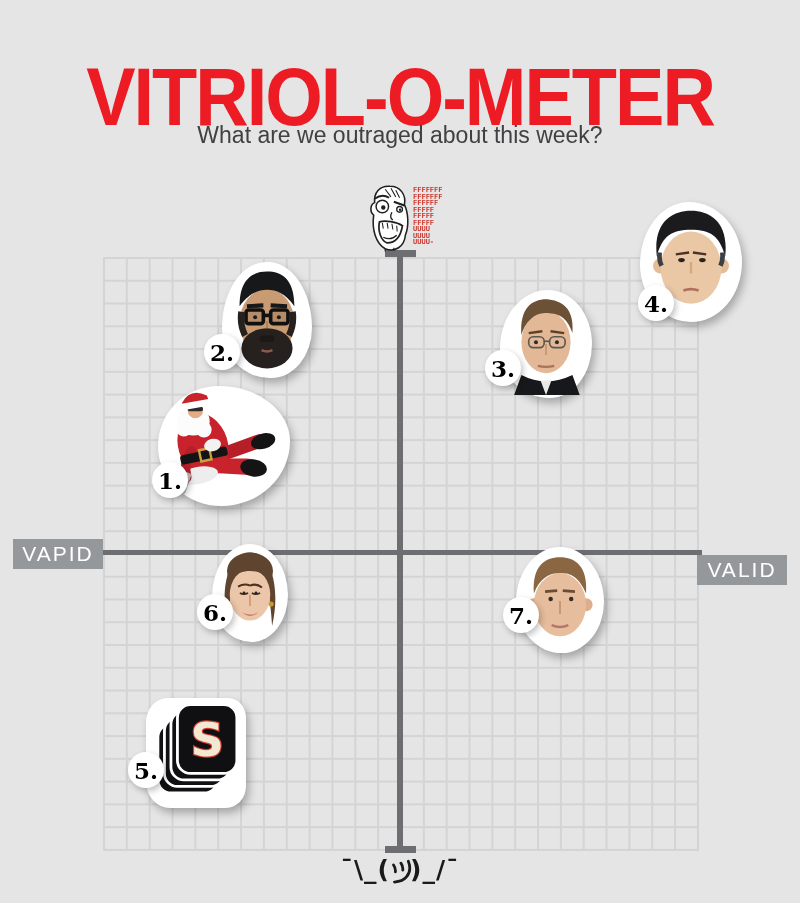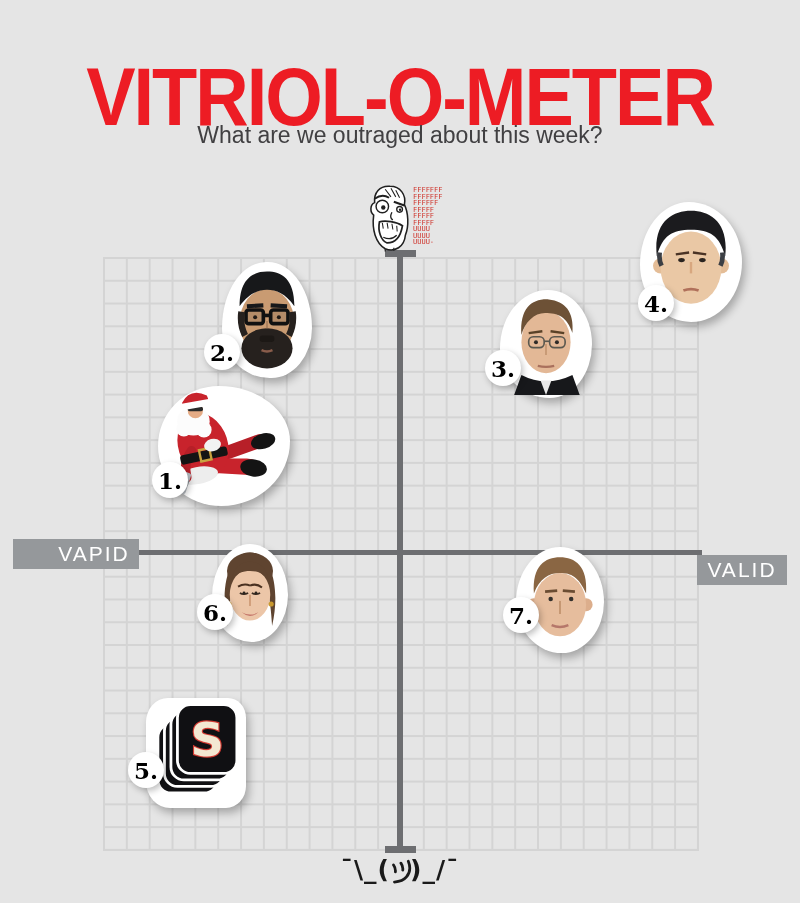--- a/index.html
+++ b/index.html
@@ -21,26 +21,26 @@
         background-size:22.85px 22.77px;
         border-right:2px solid #d4d4d4;border-bottom:2px solid #d4d4d4;z-index:1;}
   .v-axis{position:absolute;left:397px;top:250px;width:6px;height:603px;background:#6d6e71;z-index:2;}
   .v-cap{position:absolute;left:385px;width:31px;height:7px;background:#6d6e71;z-index:2;}
   .v-cap.top{top:250px;} .v-cap.bottom{top:846px;}
   .h-axis{position:absolute;left:98px;top:550px;width:604px;height:5px;background:#6d6e71;z-index:2;}
 
   .axis-box{position:absolute;top:539px;width:90px;height:30px;background:#95989b;color:#fff;
             display:flex;align-items:center;justify-content:center;font-size:21px;
             letter-spacing:2px;z-index:3;}
-  .axis-box.left{left:13px;padding-left:36px;} .axis-box.right{left:697px;margin-top:16px;}
+  .axis-box.left{left:13px;} .axis-box.right{left:697px;margin-top:16px;}
 
   
   .rage-face{position:absolute;left:366px;top:183px;width:48px;height:70px;z-index:4;}
   .rage-text{position:absolute;left:413px;top:187px;z-index:4;
-             font-family:"DejaVu Sans Mono",monospace;font-weight:normal;font-size:7px;
+             font-family:"DejaVu Sans Mono",monospace;font-weight:bold;font-size:7px;
              line-height:6.5px;color:#cf342c;white-space:pre-line;letter-spacing:0;}
 
   
   .shrug{position:absolute;top:855px;left:0;width:100%;display:flex;align-items:center;
          justify-content:center;font-size:25px;font-weight:bold;color:#1a1a1a;z-index:4;
          font-family:"DejaVu Sans",sans-serif;letter-spacing:1px;}
   .shrug svg{margin:2px -2px 0 -2px;}
 
   
   .sticker{position:absolute;background:#fff;box-shadow:3px 5px 8px rgba(0,0,0,0.28);z-index:5;}

